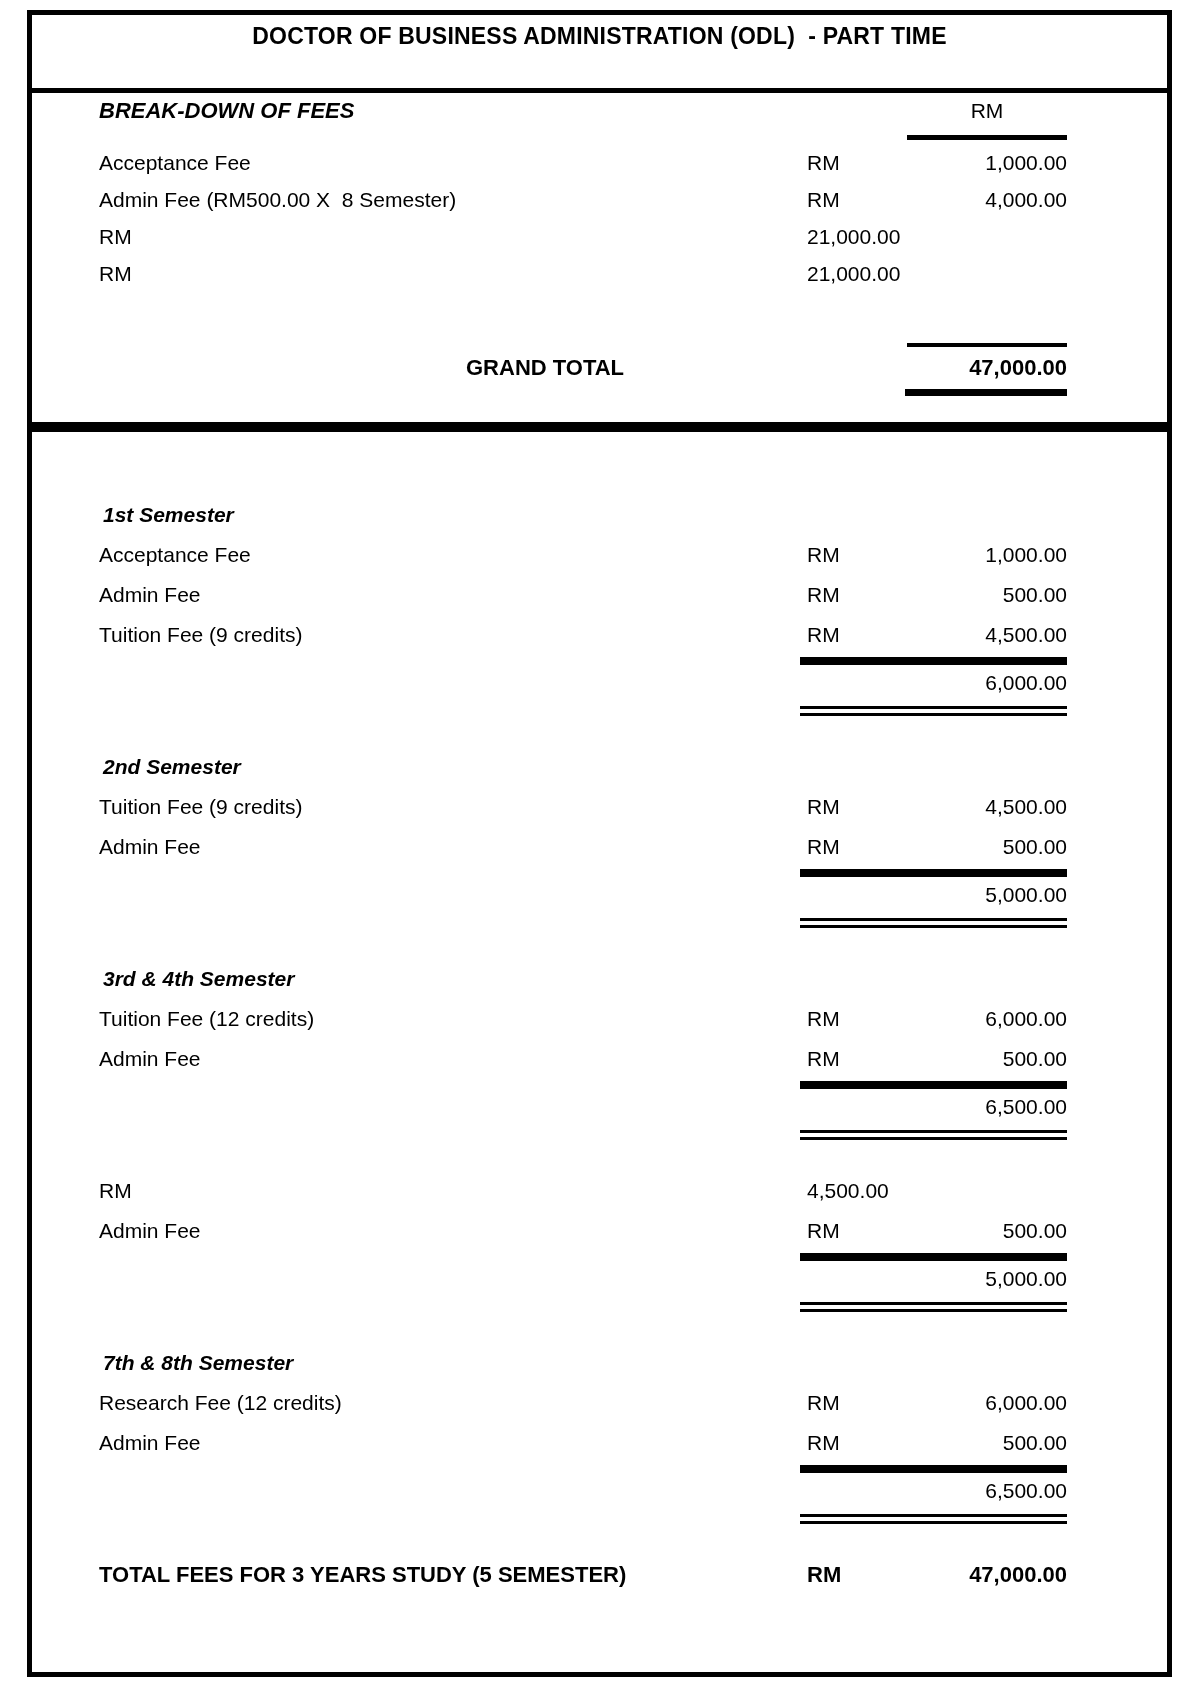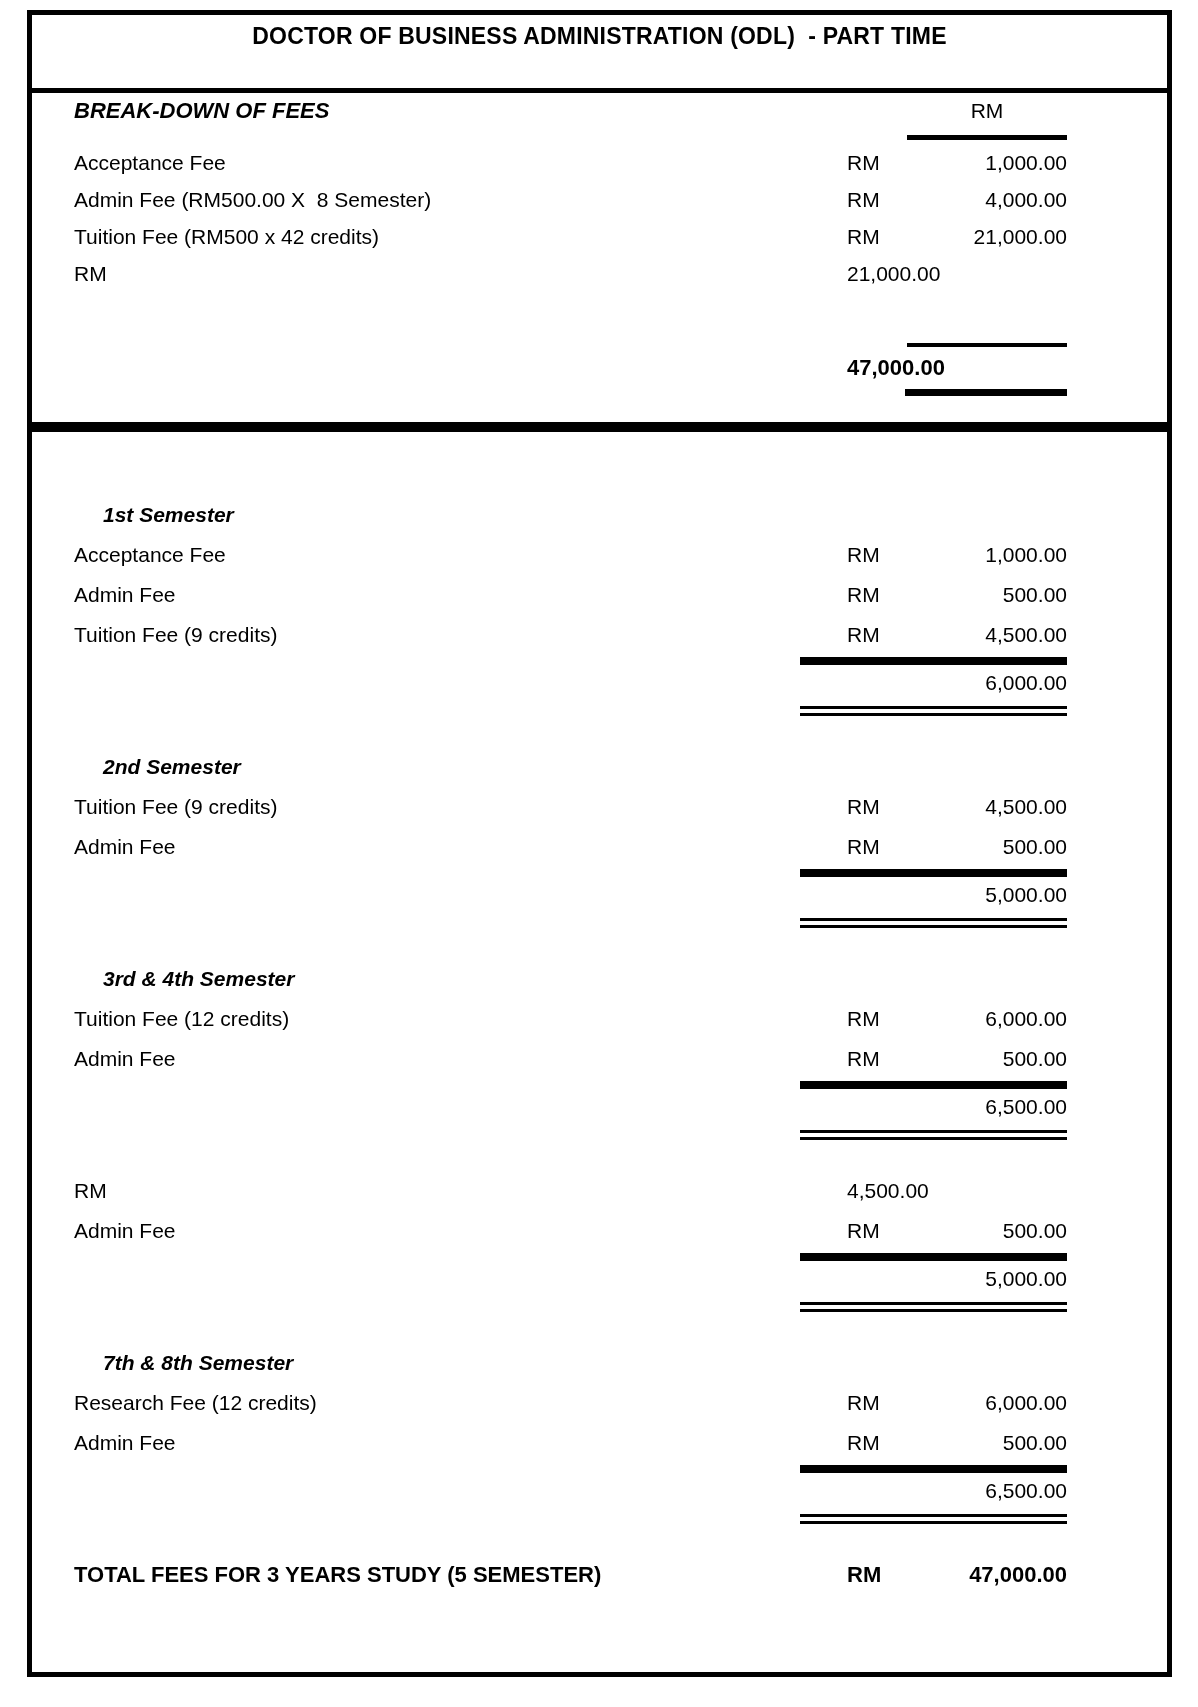--- a/index.html
+++ b/index.html
@@ -31,24 +31,25 @@
     font-size: 23px;
     font-weight: 700;
     letter-spacing: 0.2px;
     white-space: pre-wrap;
   }
 
   
   .row {
     display: grid;
     grid-template-columns: 1fr 60px 160px;
-    padding: 0 100px 0 42px;
+    padding: 0 100px 0 67px;
     align-items: baseline;
     line-height: 26px;
     font-size: 21px;
+    gap: 40px;
   }
   .lbl { text-align: left; white-space: pre-wrap; }
   .cur { text-align: left; }
   .amt { text-align: right; white-space: pre; }
 
   
   .rule { background: #000; margin-left: auto; margin-right: 100px; }
 
   
   .breakdown-box {
@@ -134,33 +135,33 @@
       <span class="lbl">Acceptance Fee</span>
       <span class="cur">RM</span>
       <span class="amt">1,000.00</span>
     </div>
     <div class="row bd-row">
       <span class="lbl">Admin Fee (RM500.00 X  8 Semester)</span>
       <span class="cur">RM</span>
       <span class="amt">4,000.00</span>
     </div>
     <div class="row bd-row">
-      <span class="lbl">Tuition Fee (RM500 x 42 credits)</span>
       <span class="cur">RM</span>
       <span class="amt">21,000.00</span>
     </div>
     <div class="row bd-row">
       <span class="cur">RM</span>
       <span class="amt">21,000.00</span>
     </div>
 
     <div class="spacer"></div>
 
     <div class="rule gt-rule-top"></div>
     <div class="row grand-total-row">
+      <span class="lbl gt-label">GRAND TOTAL</span>
       <span class="cur"></span>
       <span class="amt">47,000.00</span>
     </div>
     <div class="rule gt-rule-bottom"></div>
 
   </section>
 
   <section class="box semesters-box">
 
     <div class="sem-group">

